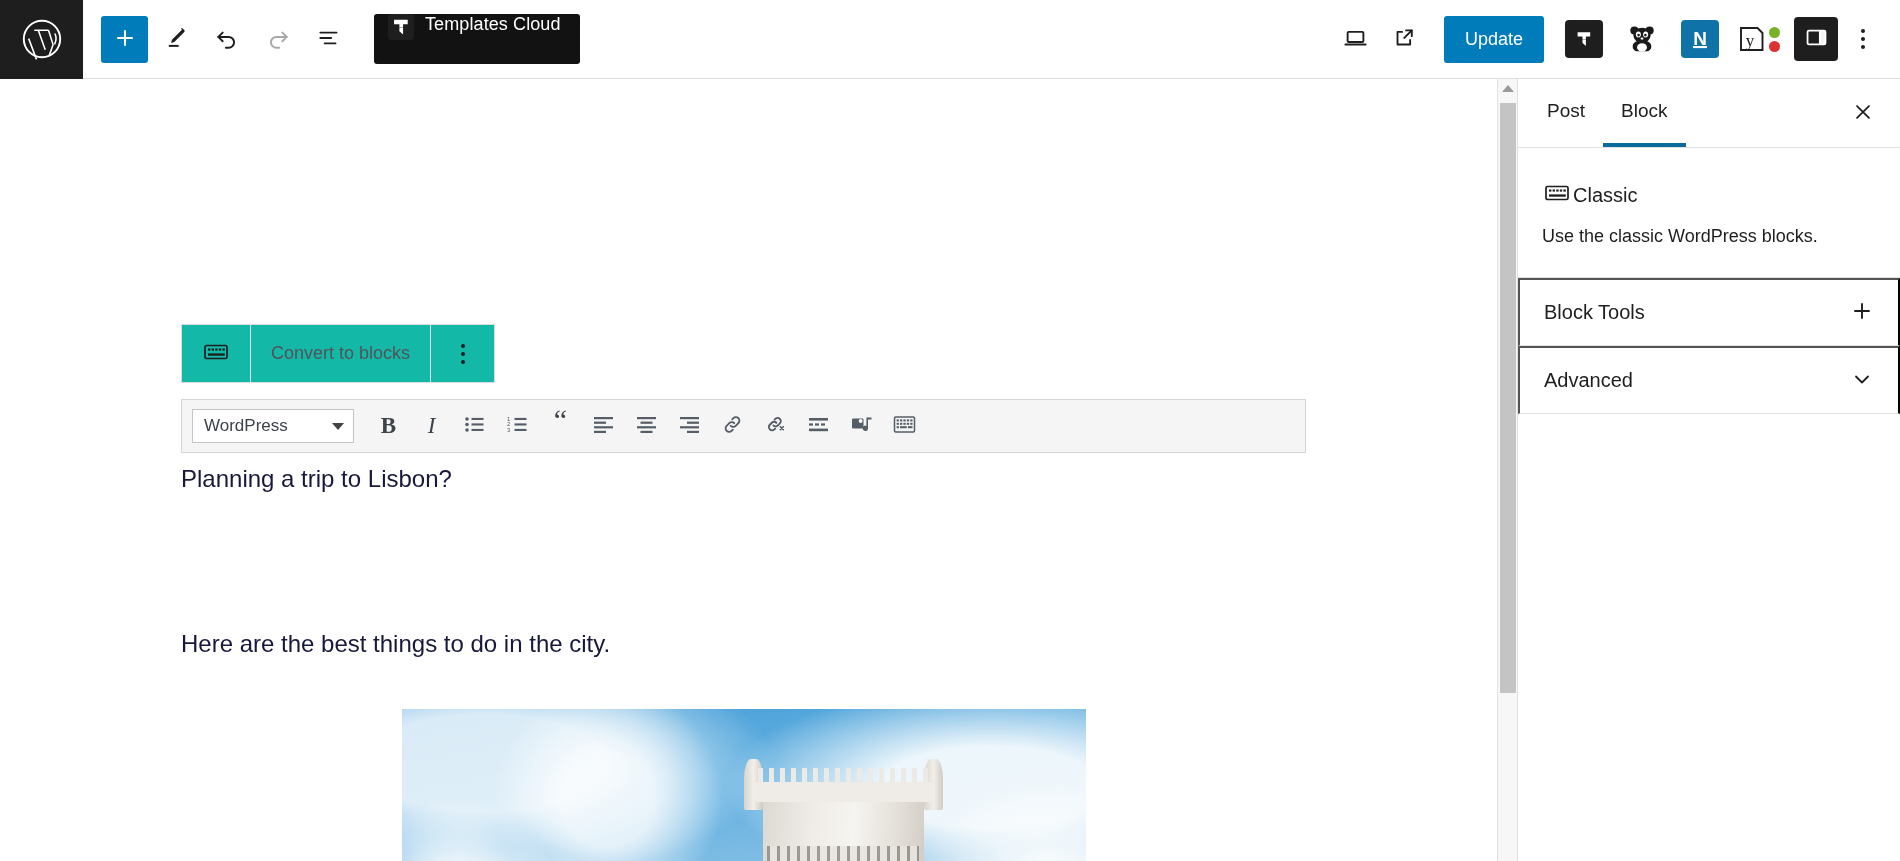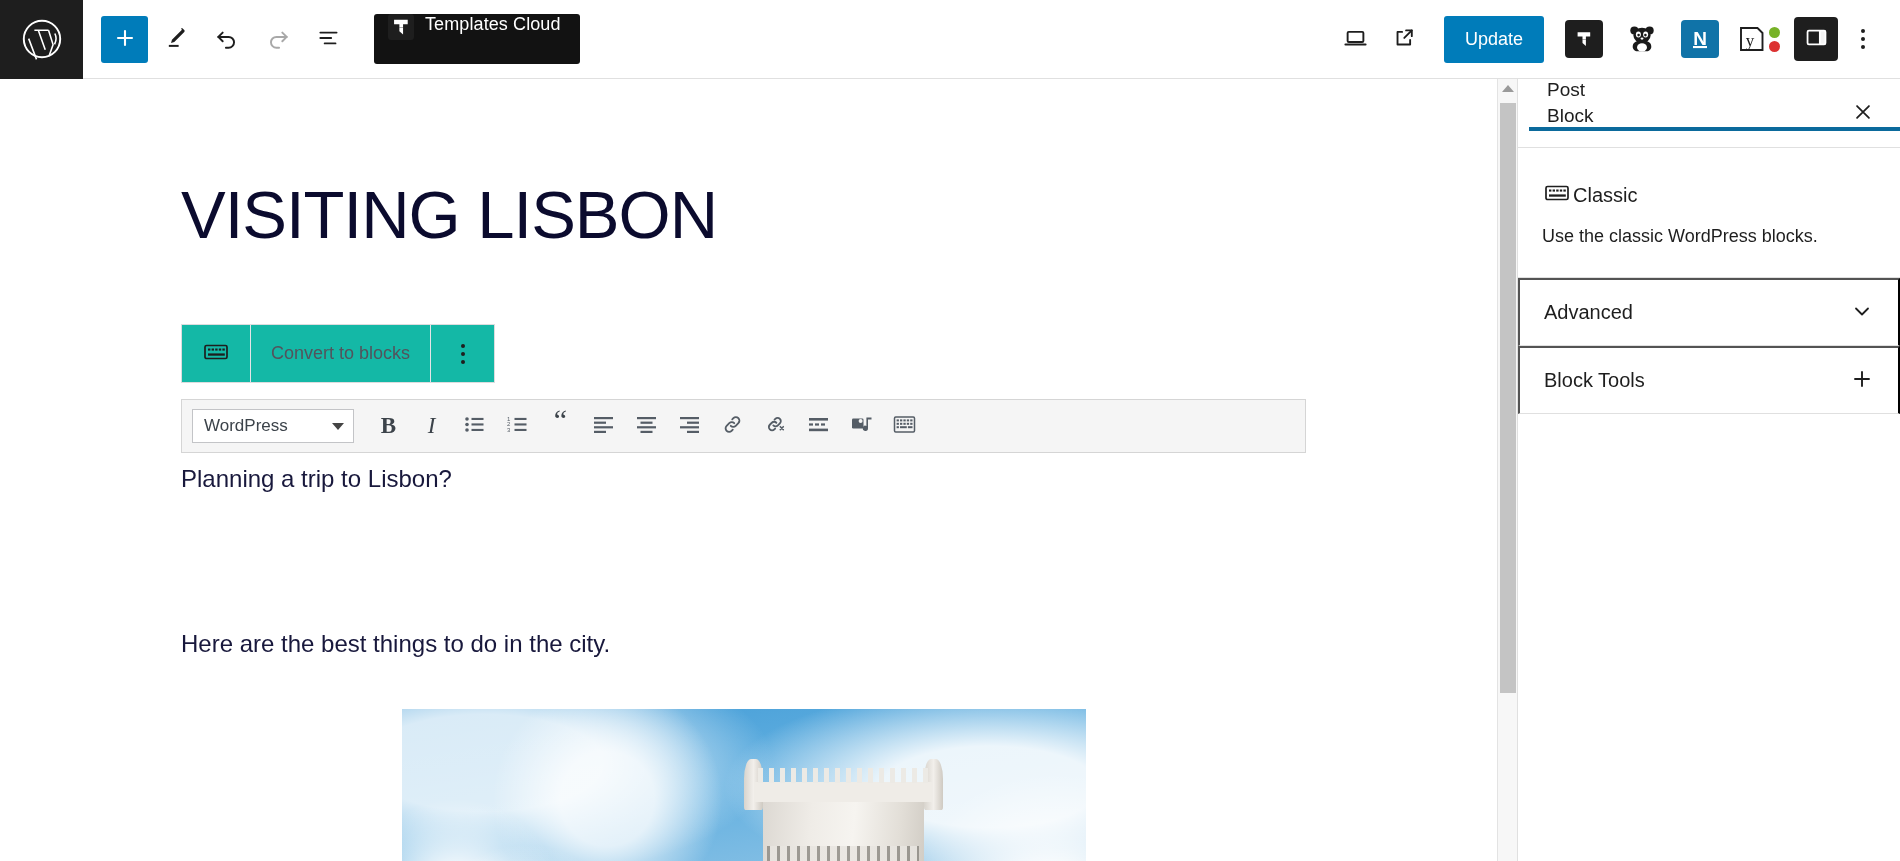--- a/index.html
+++ b/index.html
@@ -256,21 +256,20 @@
     width: 383px; height: 782px;
     background: #ffffff;
     border-left: 1px solid #e0e0e0;
   }
   .sb-tabs {
     height: 69px;
     display: flex; align-items: stretch;
     border-bottom: 1px solid #e0e0e0;
     padding-left: 11px;
     position: relative;
-    flex-direction: column;
   }
   .sb-tab {
     display: flex; align-items: center;
     padding: 0 18px;
     font-size: 19px; color: #1e1e1e;
     background: none; border: none; cursor: pointer;
     border-bottom: 4px solid transparent;
     font-family: "Liberation Sans", sans-serif;
   }
   .sb-tab.active { border-bottom-color: #0b6a9c; }
@@ -450,21 +449,20 @@
     <button class="kebab-btn">
       <i></i>
       <i></i>
       <i></i>
     </button>
   </div>
 </div>
 
 <div class="canvas">
 
-  <div class="post-title">VISITING LISBON</div>
 
   <div class="block-toolbar">
     <button class="bt-cell bt-icon">
       <span>
         <svg width="30" height="30" viewBox="0 0 30 30" fill="none" stroke="#1e1e1e" stroke-width="1.7">
           <rect x="4" y="8.5" width="22" height="13" rx="1.6"></rect>
           <g fill="#1e1e1e" stroke="none">
             <rect x="7" y="11.5" width="2.4" height="2.1"></rect>
             <rect x="10.6" y="11.5" width="2.4" height="2.1"></rect>
             <rect x="14.2" y="11.5" width="2.4" height="2.1"></rect>
@@ -668,29 +666,29 @@
             <rect x="7" y="16.4" width="16.8" height="2.3"></rect>
           </g>
         </svg>
       </span>
       <span class="sb-bi-title">Classic</span>
     </div>
     <div class="sb-bi-desc">Use the classic WordPress blocks.</div>
   </div>
 
   <button class="sb-row">
+    <span class="sb-row-label">Block Tools</span>
+    <span>
+      <svg width="24" height="24" viewBox="0 0 24 24" stroke="#1e1e1e" stroke-width="1.9" stroke-linecap="round">
+        <path d="M12 5v14M5 12h14"></path>
+      </svg>
+    </span>
+  </button>
+
+  <button class="sb-row">
     <span class="sb-row-label">Advanced</span>
     <span>
       <svg width="24" height="24" viewBox="0 0 24 24" fill="none" stroke="#1e1e1e" stroke-width="1.8" stroke-linecap="round" stroke-linejoin="round">
         <path d="M6 9.5l6 6 6-6"></path>
       </svg>
     </span>
   </button>
-
-  <button class="sb-row">
-    <span class="sb-row-label">Block Tools</span>
-    <span>
-      <svg width="24" height="24" viewBox="0 0 24 24" stroke="#1e1e1e" stroke-width="1.9" stroke-linecap="round">
-        <path d="M12 5v14M5 12h14"></path>
-      </svg>
-    </span>
-  </button>
 </div>
 
 </body></html>

